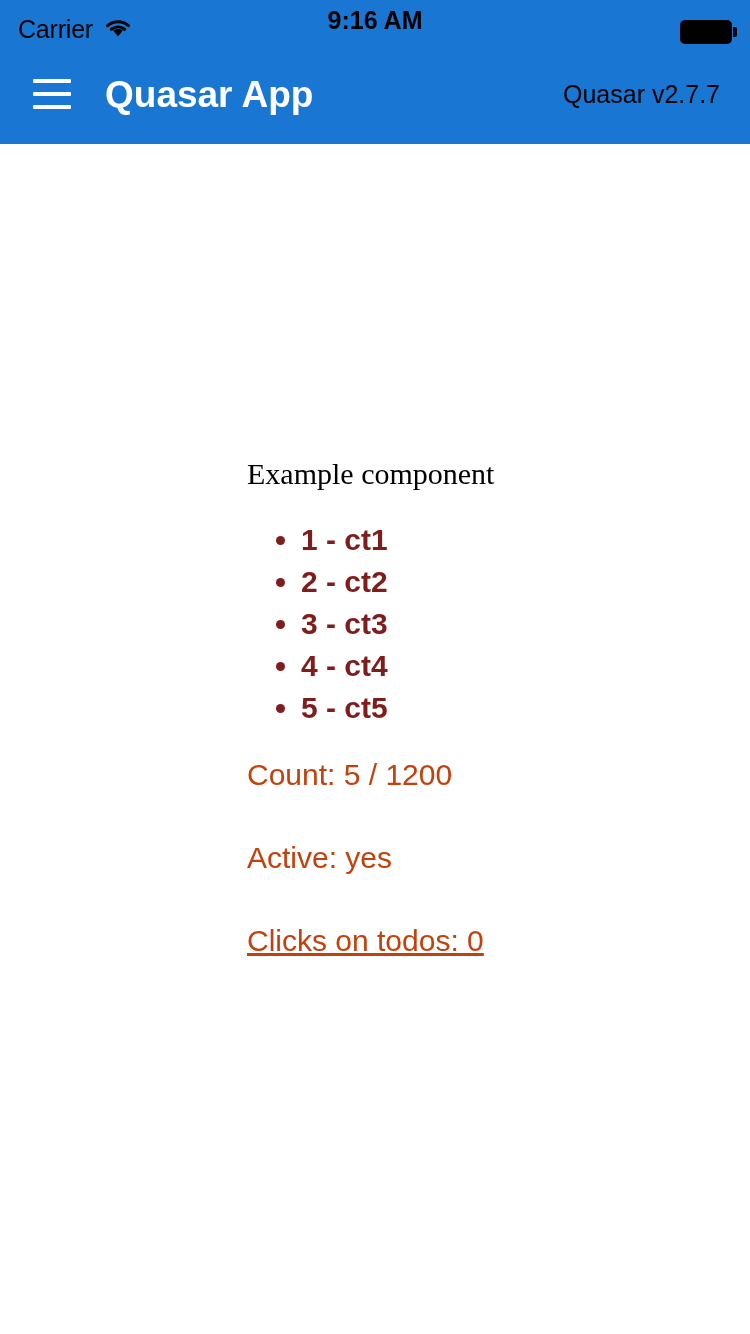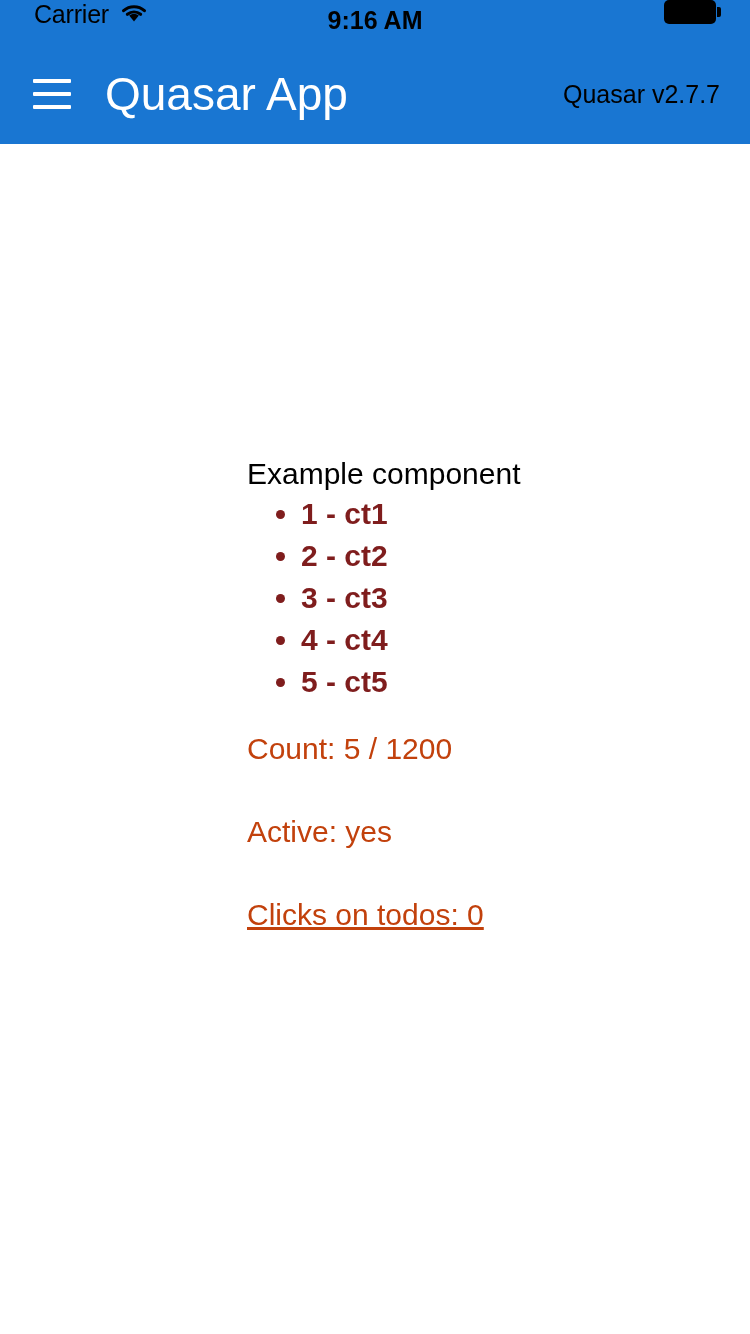--- a/index.html
+++ b/index.html
@@ -19,23 +19,23 @@
     flex-direction: column;
     background: #ffffff;
   }
 
   
   .status-bar {
     height: 44px;
     background: #1976d2;
     color: #000000;
     display: flex;
-    align-items: flex-start;
+    align-items: flex-end;
     justify-content: space-between;
-    padding: 0 34px;
+    padding: 0 18px;
     flex: 0 0 auto;
   }
   .status-left {
     display: flex;
     align-items: center;
     gap: 10px;
   }
   .carrier-text {
     font-size: 25px;
     color: #000000;
@@ -92,22 +92,22 @@
   }
   .menu-button span {
     display: block;
     width: 38px;
     height: 4px;
     background: #ffffff;
     border-radius: 1px;
   }
   .toolbar-title {
     color: #ffffff;
-    font-size: 46px;
-    font-weight: 400;
+    font-size: 37px;
+    font-weight: 700;
     margin-left: 25px;
     line-height: 1;
   }
   .toolbar-spacer { flex: 1 1 auto; }
   .toolbar-version {
     color: #000000;
     font-size: 25px;
     font-weight: 400;
     padding-right: 6px;
   }
@@ -121,20 +121,22 @@
   .content-block {
     position: absolute;
     top: 310px;
     left: 247px;
     color: #000000;
   }
   .example-title {
     font-size: 30px;
     line-height: 1.3;
     color: #000000;
+    margin-bottom: 26px;
+    font-family: Liberation Serif, serif;
   }
   .todo-list {
     list-style: disc;
     padding-left: 54px;
     margin: 0 0 26px 0;
   }
   .todo-list li {
     font-size: 30px;
     line-height: 42px;
     color: #7f1d1d;

